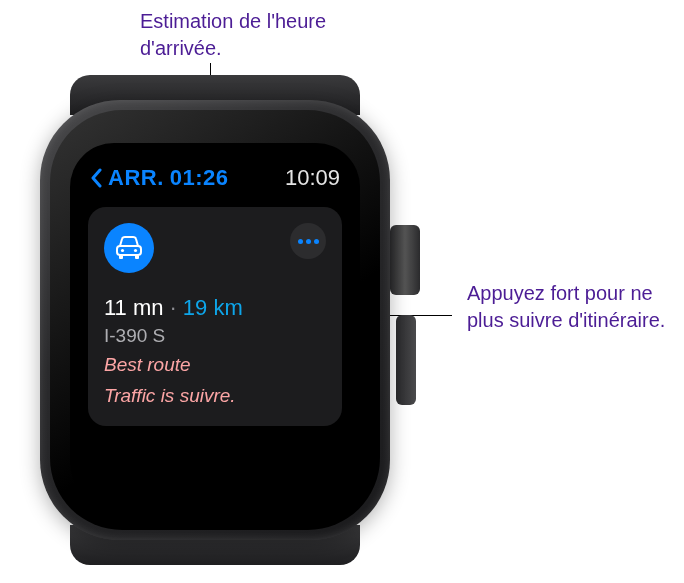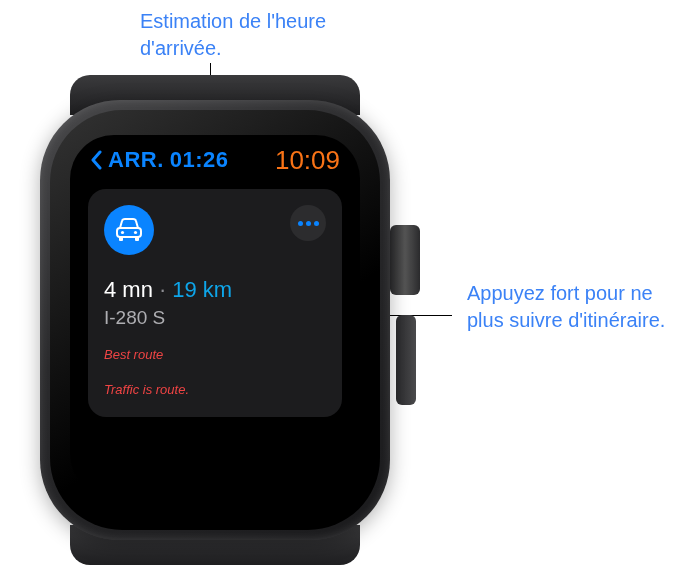--- a/index.html
+++ b/index.html
@@ -10,21 +10,21 @@
     font-family: -apple-system, BlinkMacSystemFont, "Helvetica Neue", Arial, sans-serif;
     position: relative;
     overflow: hidden;
   }
 
   
   .callout {
     position: absolute;
     font-size: 20px;
     line-height: 1.35;
-    color: #3b82f6;
+    color: #4c1d95;
   }
   .callout-top {
     top: 8px;
     left: 140px;
     width: 230px;
   }
   .callout-right {
     top: 280px;
     left: 467px;
     width: 200px;
@@ -97,27 +97,27 @@
     right: 4px;
     width: 20px;
     height: 90px;
     background: linear-gradient(90deg, #2a2a2c, #4a4a4c);
     border-radius: 6px;
   }
 
   
   .screen {
     position: absolute;
-    top: 60px;
+    top: 68px;
     left: 60px;
     width: 290px;
     height: 362px;
     background: #000;
     border-radius: 44px;
-    padding: 8px 18px 18px 18px;
+    padding: 18px 18px 18px 18px;
     color: #fff;
     overflow: hidden;
   }
 
   
   .status-bar {
     display: flex;
     align-items: center;
     justify-content: space-between;
     height: 34px;
@@ -130,23 +130,23 @@
     color: #0a84ff;
     font-weight: 600;
     font-size: 22px;
     letter-spacing: 0.5px;
   }
   .back-chevron {
     width: 12px;
     height: 20px;
   }
   .status-time {
-    font-size: 26px;
+    font-size: 22px;
     font-weight: 500;
-    color: #f97316;
+    color: #e5e5e5;
   }
 
   
   .route-card {
     margin-top: 12px;
     background: #1c1c1e;
     border-radius: 18px;
     padding: 16px 16px 18px 16px;
     position: relative;
   }
@@ -191,24 +191,24 @@
   }
   .route-stats .dist {
     color: #0ea5e9;
   }
   .route-road {
     margin-top: 4px;
     font-size: 19px;
     color: #aeaeb2;
   }
   .route-note {
-    margin-top: 18px;
-    font-size: 13px;
+    margin-top: 6px;
+    font-size: 19px;
     font-style: italic;
-    color: #ef4444;
+    color: #fca5a5;
     line-height: 1.3;
   }
 </style>
 </head>
 <body>
 
 <div class="callout callout-top">Estimation de l'heure d'arrivée.</div>
 <div class="callout-line line-top-v"></div>
 
 <div class="callout callout-right">Appuyez fort pour ne plus suivre d'itinéraire.</div>
@@ -247,21 +247,21 @@
           </svg>
         </div>
         <div class="more-btn">
           <span class="more-dot"></span>
           <span class="more-dot"></span>
           <span class="more-dot"></span>
         </div>
       </div>
 
       <div class="route-stats">
-        <span>4 mn</span><span class="sep">·</span><span class="dist">19 km</span>
+        <span>11 mn</span><span class="sep">·</span><span class="dist">19 km</span>
       </div>
-      <div class="route-road">I-280 S</div>
+      <div class="route-road">I-390 S</div>
       <div class="route-note">Best route</div>
-      <div class="route-note">Traffic is route.</div>
+      <div class="route-note">Traffic is suivre.</div>
     </div>
 
   </div>
 </div>
 
 </body></html>

